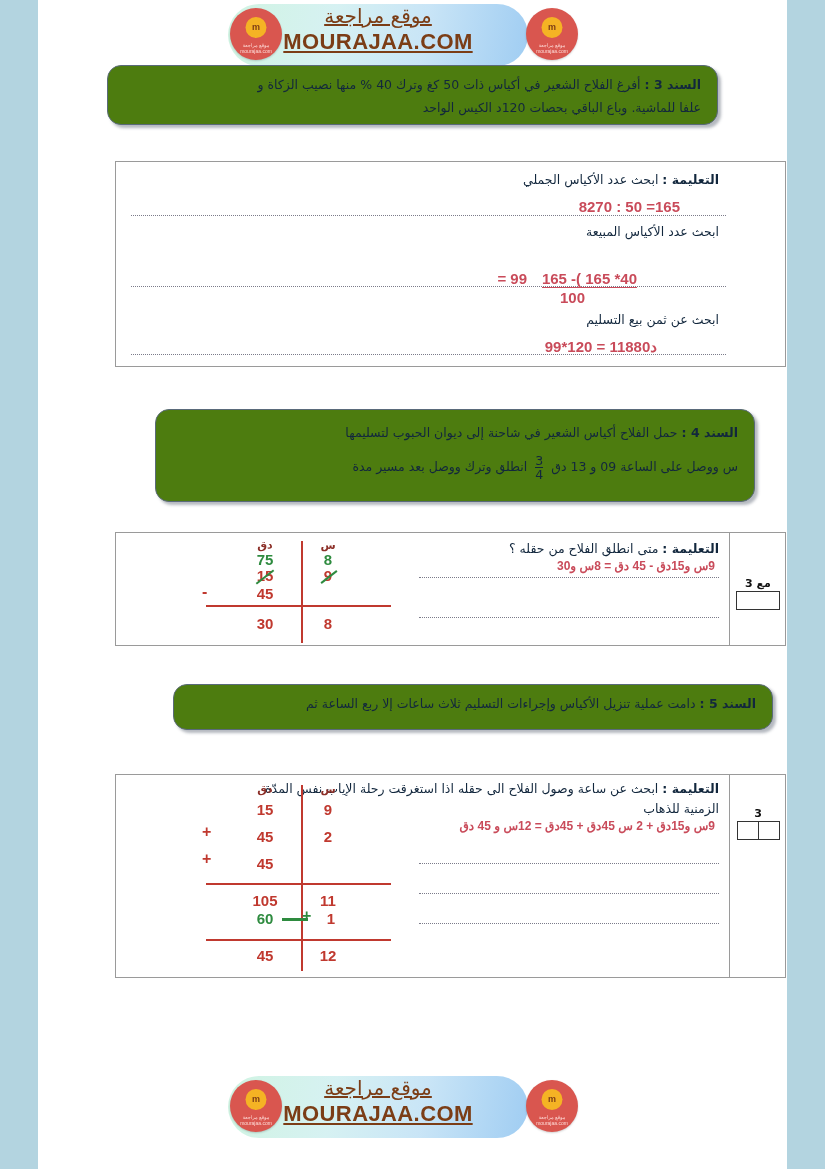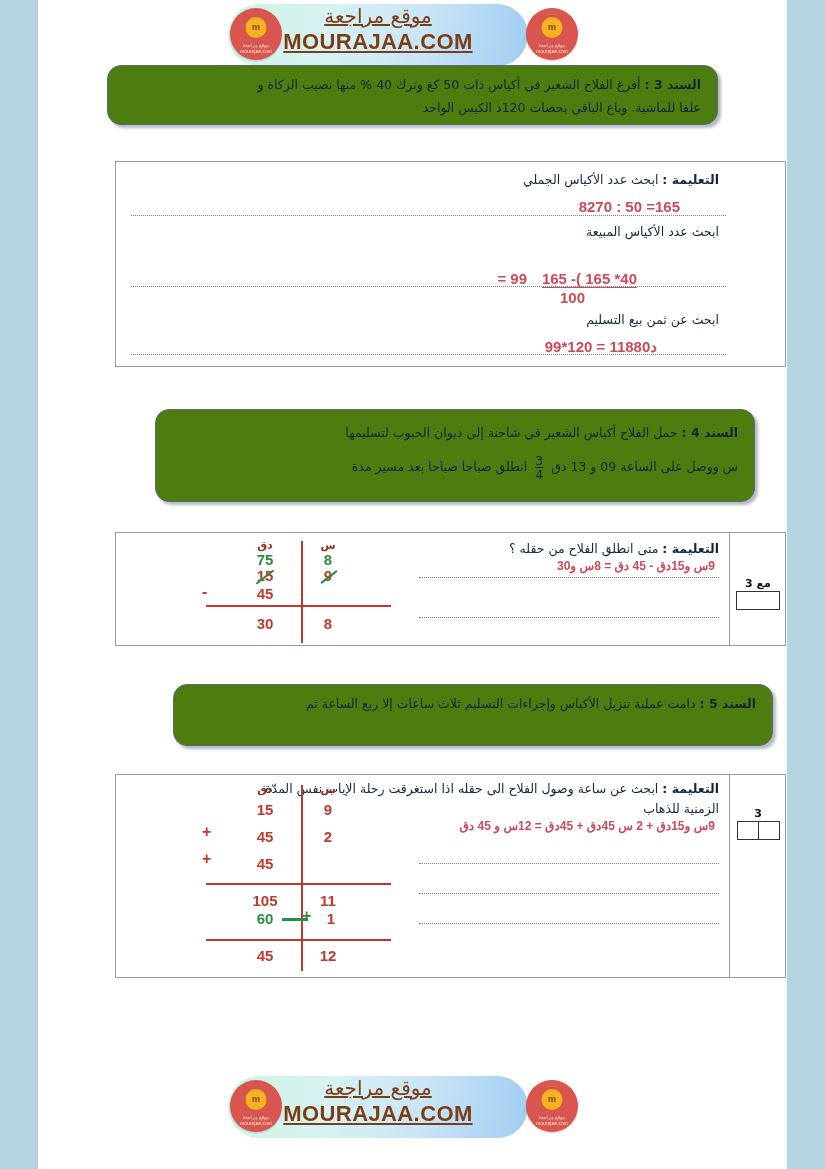--- a/index.html
+++ b/index.html
@@ -318,21 +318,21 @@
       <span class="lbl">السند 4 :</span>
       <span>حمل الفلاح أكياس الشعير في شاحنة إلى ديوان الحبوب لتسليمها</span>
     </div>
     <div style="margin-top:10px;">
       <span>س ووصل على الساعة 09 و 13 دق</span>
       <span class="frac">
         <span class="num">3</span>
         <span class="bar"></span>
         <span class="den">4</span>
       </span>
-      <span>انطلق صباحا صباحا بعد مسير مدة</span>
+      <span>انطلق وترك ووصل بعد مسير مدة</span>
     </div>
   </div>
 
   <div class="atable" style="left:77px; top:532px; width:671px; height:114px;">
 
     <div class="score-col">
       <div class="score-item" style="top:44px;">
         <div class="score-lbl">مع 3</div>
         <div class="score-cells single">
             <i></i>
@@ -364,21 +364,21 @@
       <div class="strike" style="left:123px; top:41px; width:20px;"></div>
 
       <div class="op-sign" style="left:6px; top:48px;">-</div>
       <div class="op-cell" style="left:52px; top:50px; width:34px;">45</div>
 
       <div class="op-cell" style="left:52px; top:80px; width:34px;">30</div>
       <div class="op-cell" style="left:115px; top:80px; width:34px;">8</div>
     </div>
   </div>
 
-  <div class="prompt" style="left:135px; top:684px; width:600px; height:62px;">
+  <div class="prompt" style="left:135px; top:684px; width:600px; height:46px;">
     <div>
       <span class="lbl">السند 5 :</span>
       <span>دامت عملية تنزيل  الأكياس وإجراءات  التسليم  ثلاث ساعات إلا ربع الساعة ثم</span>
     </div>
   </div>
 
   <div class="atable" style="left:77px; top:774px; width:671px; height:204px;">
 
     <div class="score-col">
       <div class="score-item" style="top:32px;">

